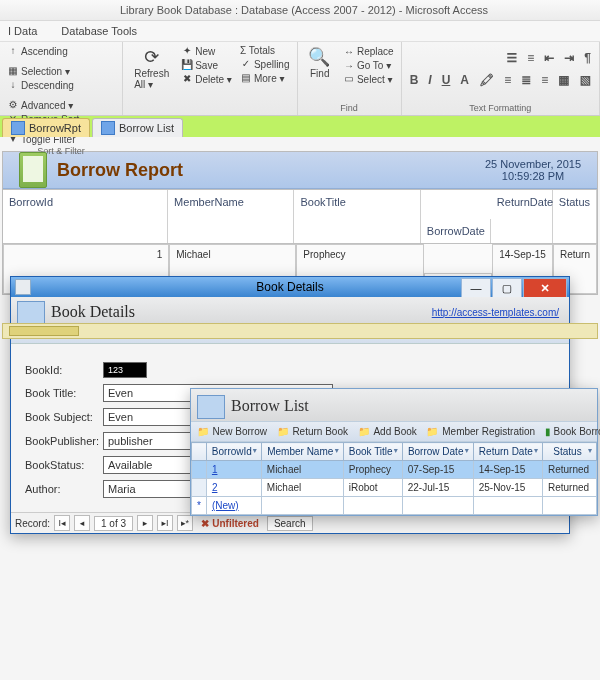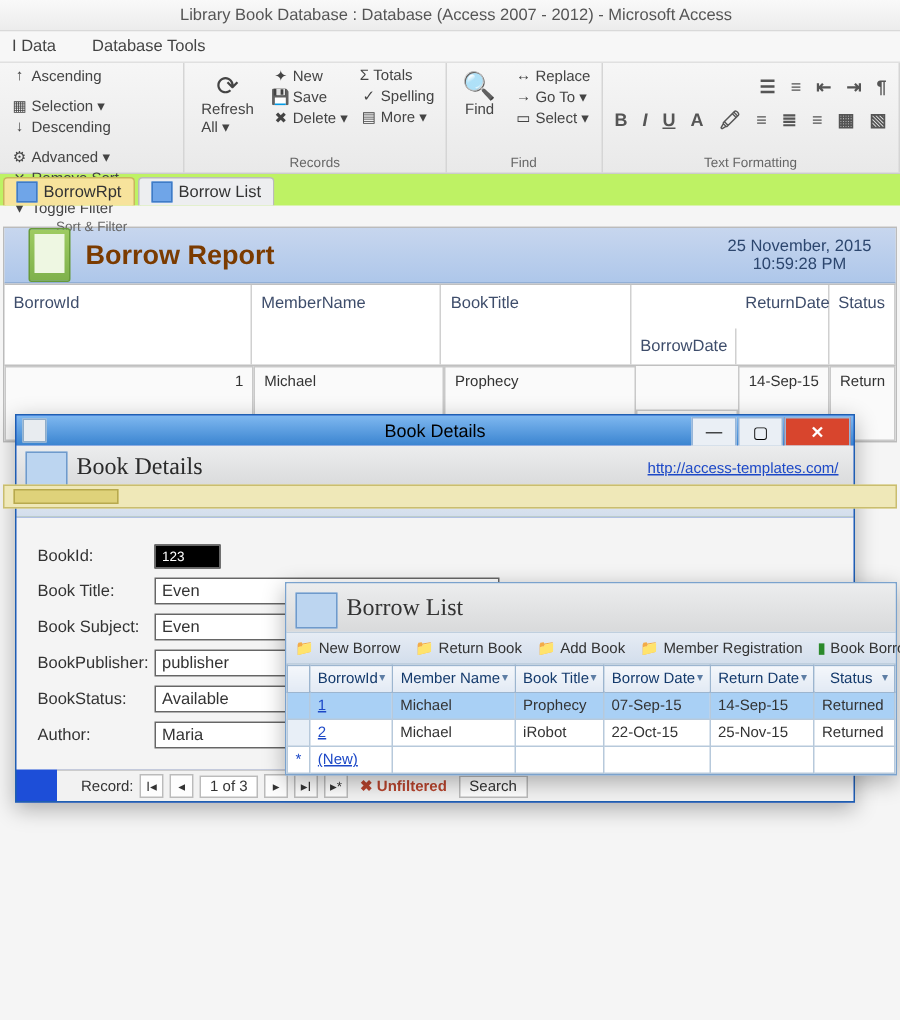--- a/index.html
+++ b/index.html
@@ -63,21 +63,21 @@
   .bar-left { display:flex; align-items:center; gap:4px; }
   .pen { color:#8a6d2f; }
 
   .bw-fields { background:#f4f4f4; padding:18px 10px 8px 14px; }
   .fld { display:flex; align-items:center; gap:8px; margin-bottom:6px; font-size:11px; }
   .fld label { width:70px; }
   .fld .box { background:#fff; border:1px solid #666; padding:2px 4px; color:#333; }
   .fld .b1 { width:44px; background:#000; color:#fff; font-size:9px; }
   .fld .b2 { width:230px; }
 
-  .recbar { display:flex; align-items:center; gap:4px; background:#f2f2f2; border-top:1px solid #ccc; padding:2px 16px; font-size:10px;margin-left:27px; }
+  .recbar { display:flex; align-items:center; gap:4px; background:#f2f2f2; border-top:1px solid #ccc; padding:2px 4px; font-size:10px; }
   .nav { border:1px solid #bbb; background:#fdfdfd; width:16px; height:16px; display:flex; align-items:center; justify-content:center; font-size:9px; }
   .rec-txt { border:1px solid #bbb; background:#fff; padding:1px 6px; }
   .unfilt { color:#b7442d; font-weight:bold; margin-left:4px; }
 
   
   .blwin { position:absolute; top:388px; left:190px; width:408px; background:#f3f3f3; border:1px solid #7aa2cd; box-shadow:0 4px 14px rgba(0,0,0,.3); }
   .bl-hdr { display:flex; align-items:center; gap:8px; background:linear-gradient(#ecedee,#d9dadb); padding:8px 8px 6px 40px; position:relative; }
   .bl-hdr-icon { position:absolute; left:6px; top:6px; width:28px;height:24px; background:#bcd5f0; border:1px solid #6f9acb; }
   .bl-title { font-size:16px; font-family:"Times New Roman",serif; }
   .bl-tool { display:flex; gap:10px; align-items:center; background:linear-gradient(#e6ecf4,#d3deec); padding:4px 6px; font-size:10px; border-top:1px solid #bfcfde; border-bottom:1px solid #bfcfde; }
@@ -172,21 +172,20 @@
         <div class="rbtn">
             <span class="ricon">✓</span>
             <span>Spelling</span>
           </div>
         <div class="rbtn">
             <span class="ricon">▤</span>
             <span>More ▾</span>
           </div>
       </div>
     </div>
-    <div class="rgrp-label">Records</div>
   </div>
 
   <div class="rgroup">
     <div style="display:flex;gap:4px;">
       <div class="bigbtn">
           <span class="bigicon">🔍</span>
           <span>Find</span>
         </div>
       <div>
         <div class="rbtn">
@@ -376,21 +375,21 @@
       <td>Prophecy</td>
       <td>07-Sep-15</td>
       <td>14-Sep-15</td>
       <td>Returned</td>
     </tr>
     <tr>
       <td class="rowhdr"></td>
       <td><span class="idlink">2</span></td>
       <td>Michael</td>
       <td>iRobot</td>
-      <td>22-Oct-15</td>
+      <td>22-Jul-15</td>
       <td>25-Nov-15</td>
       <td>Returned</td>
     </tr>
     <tr class="newrow">
       <td class="star">*</td>
       <td><span class="idlink">(New)</span></td>
       <td></td>
           <td></td>
           <td></td>
           <td></td>

